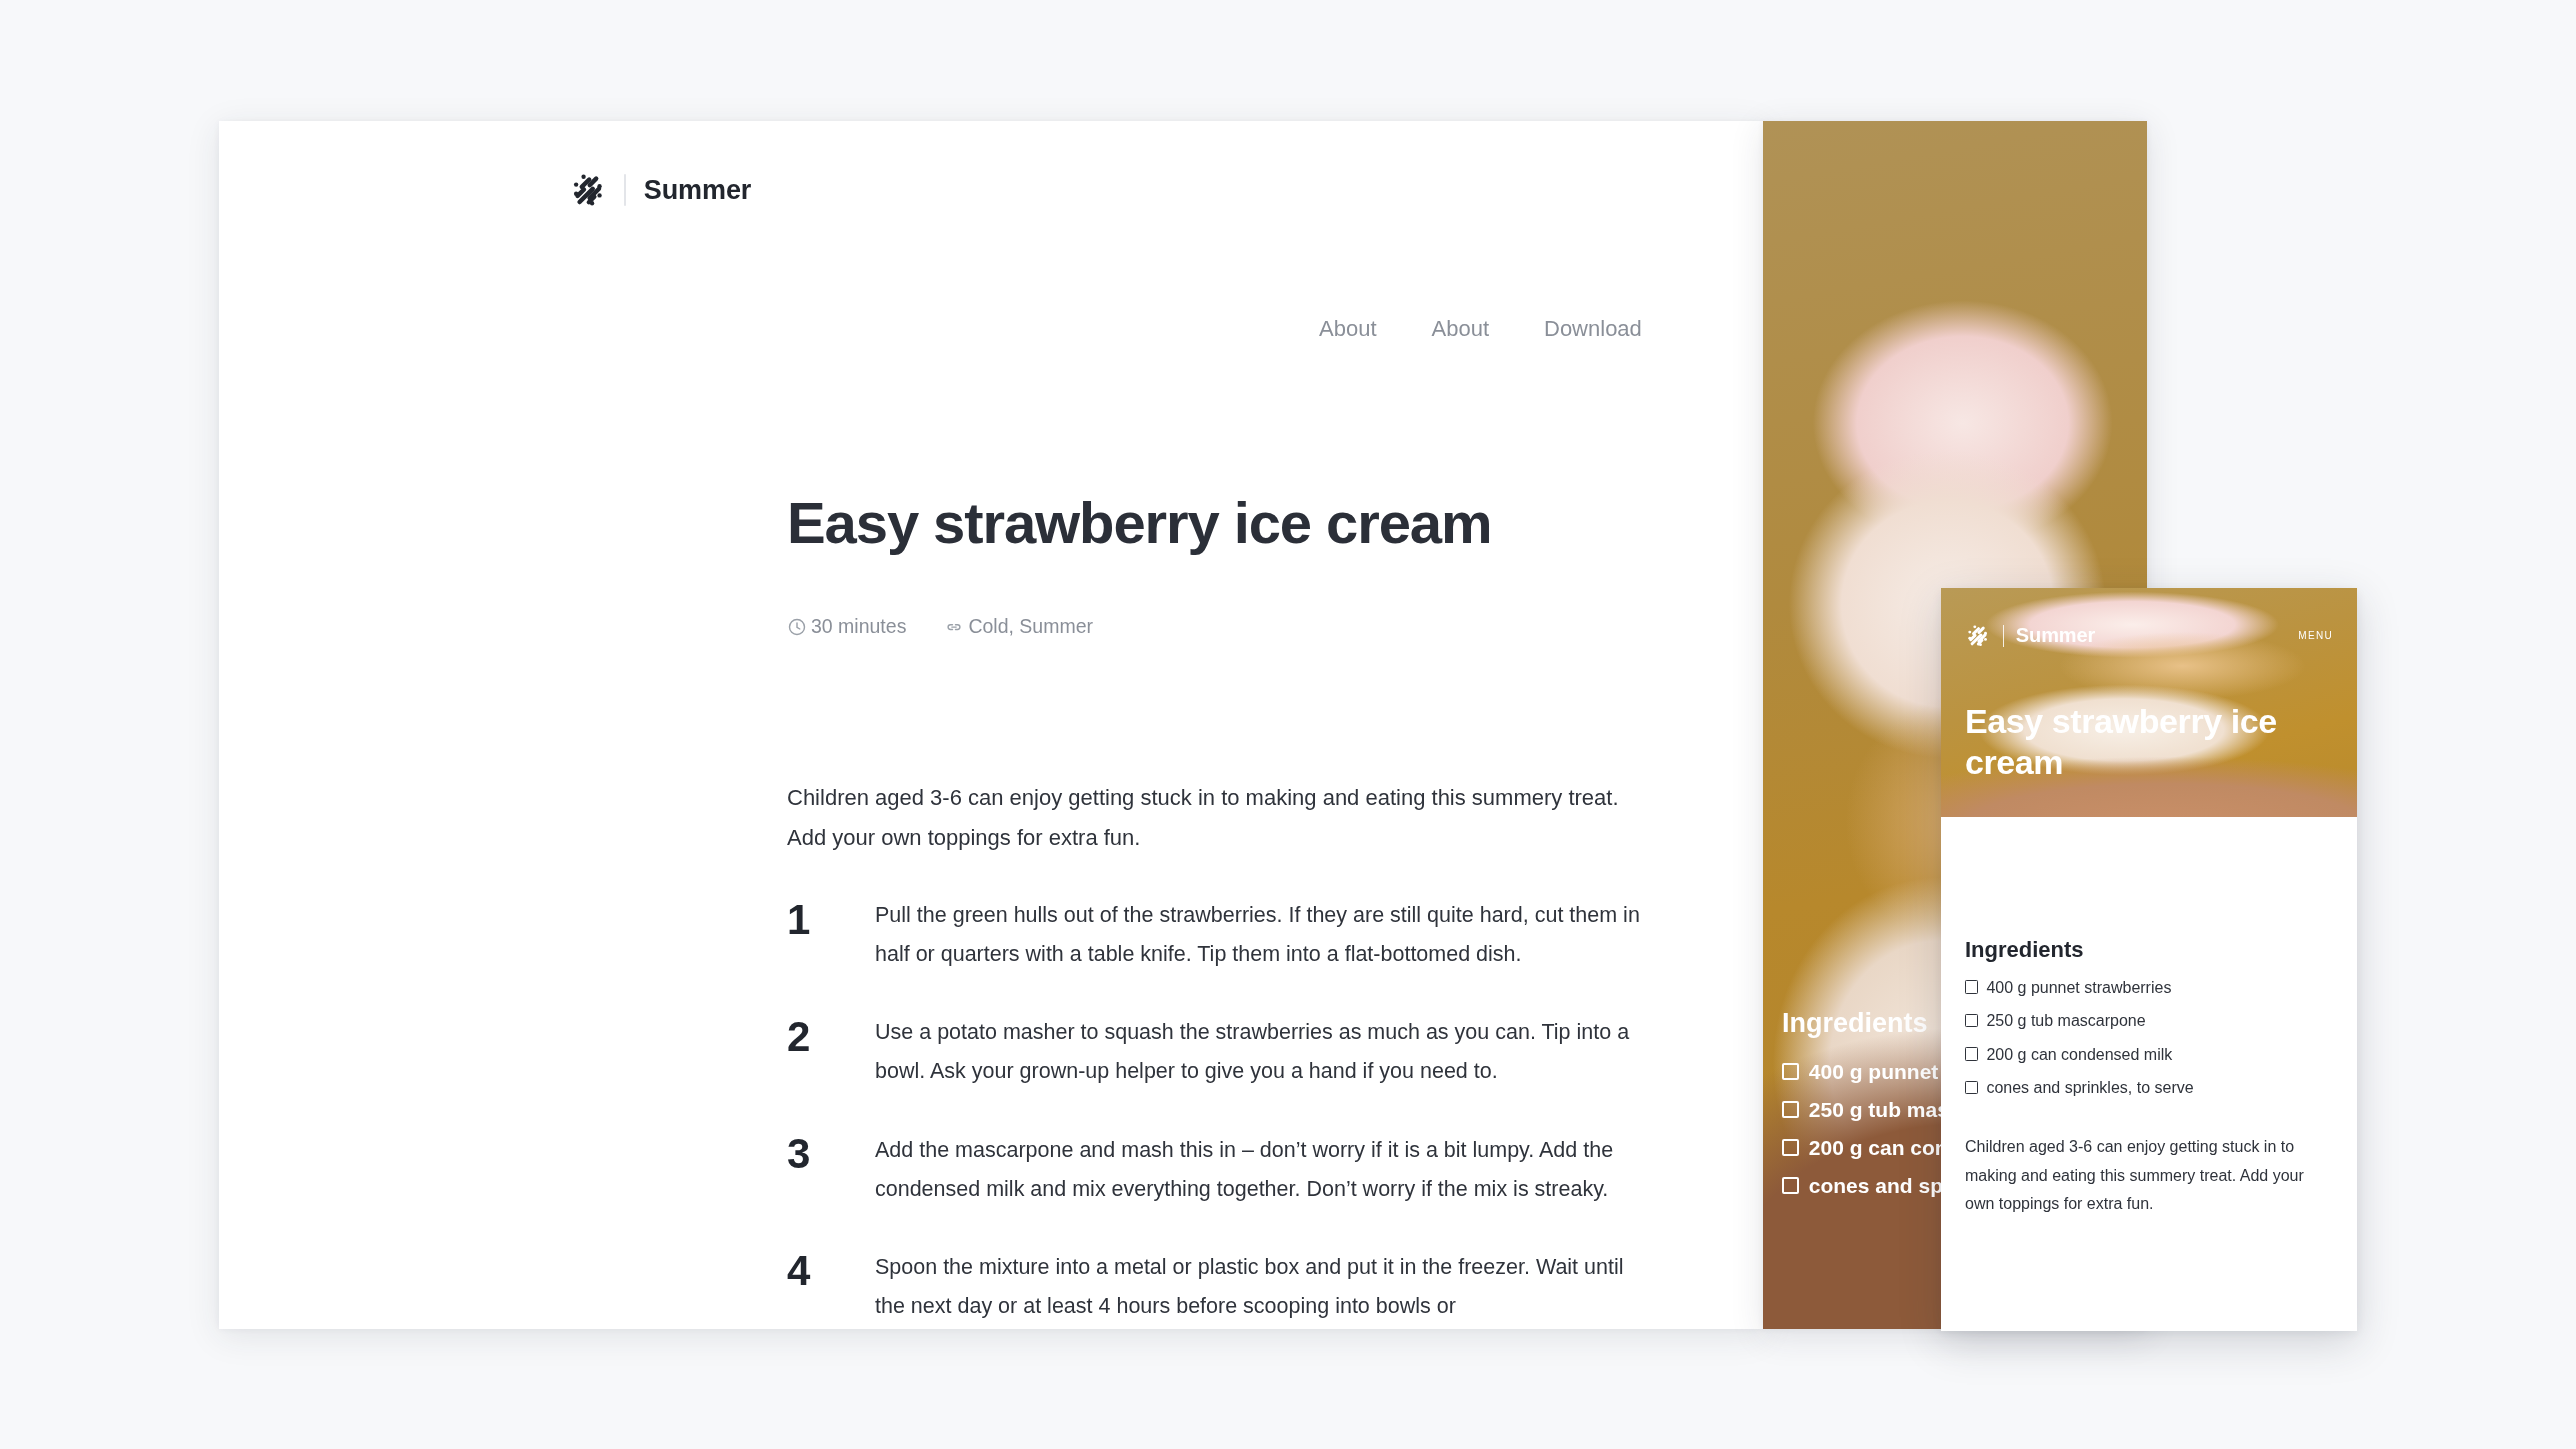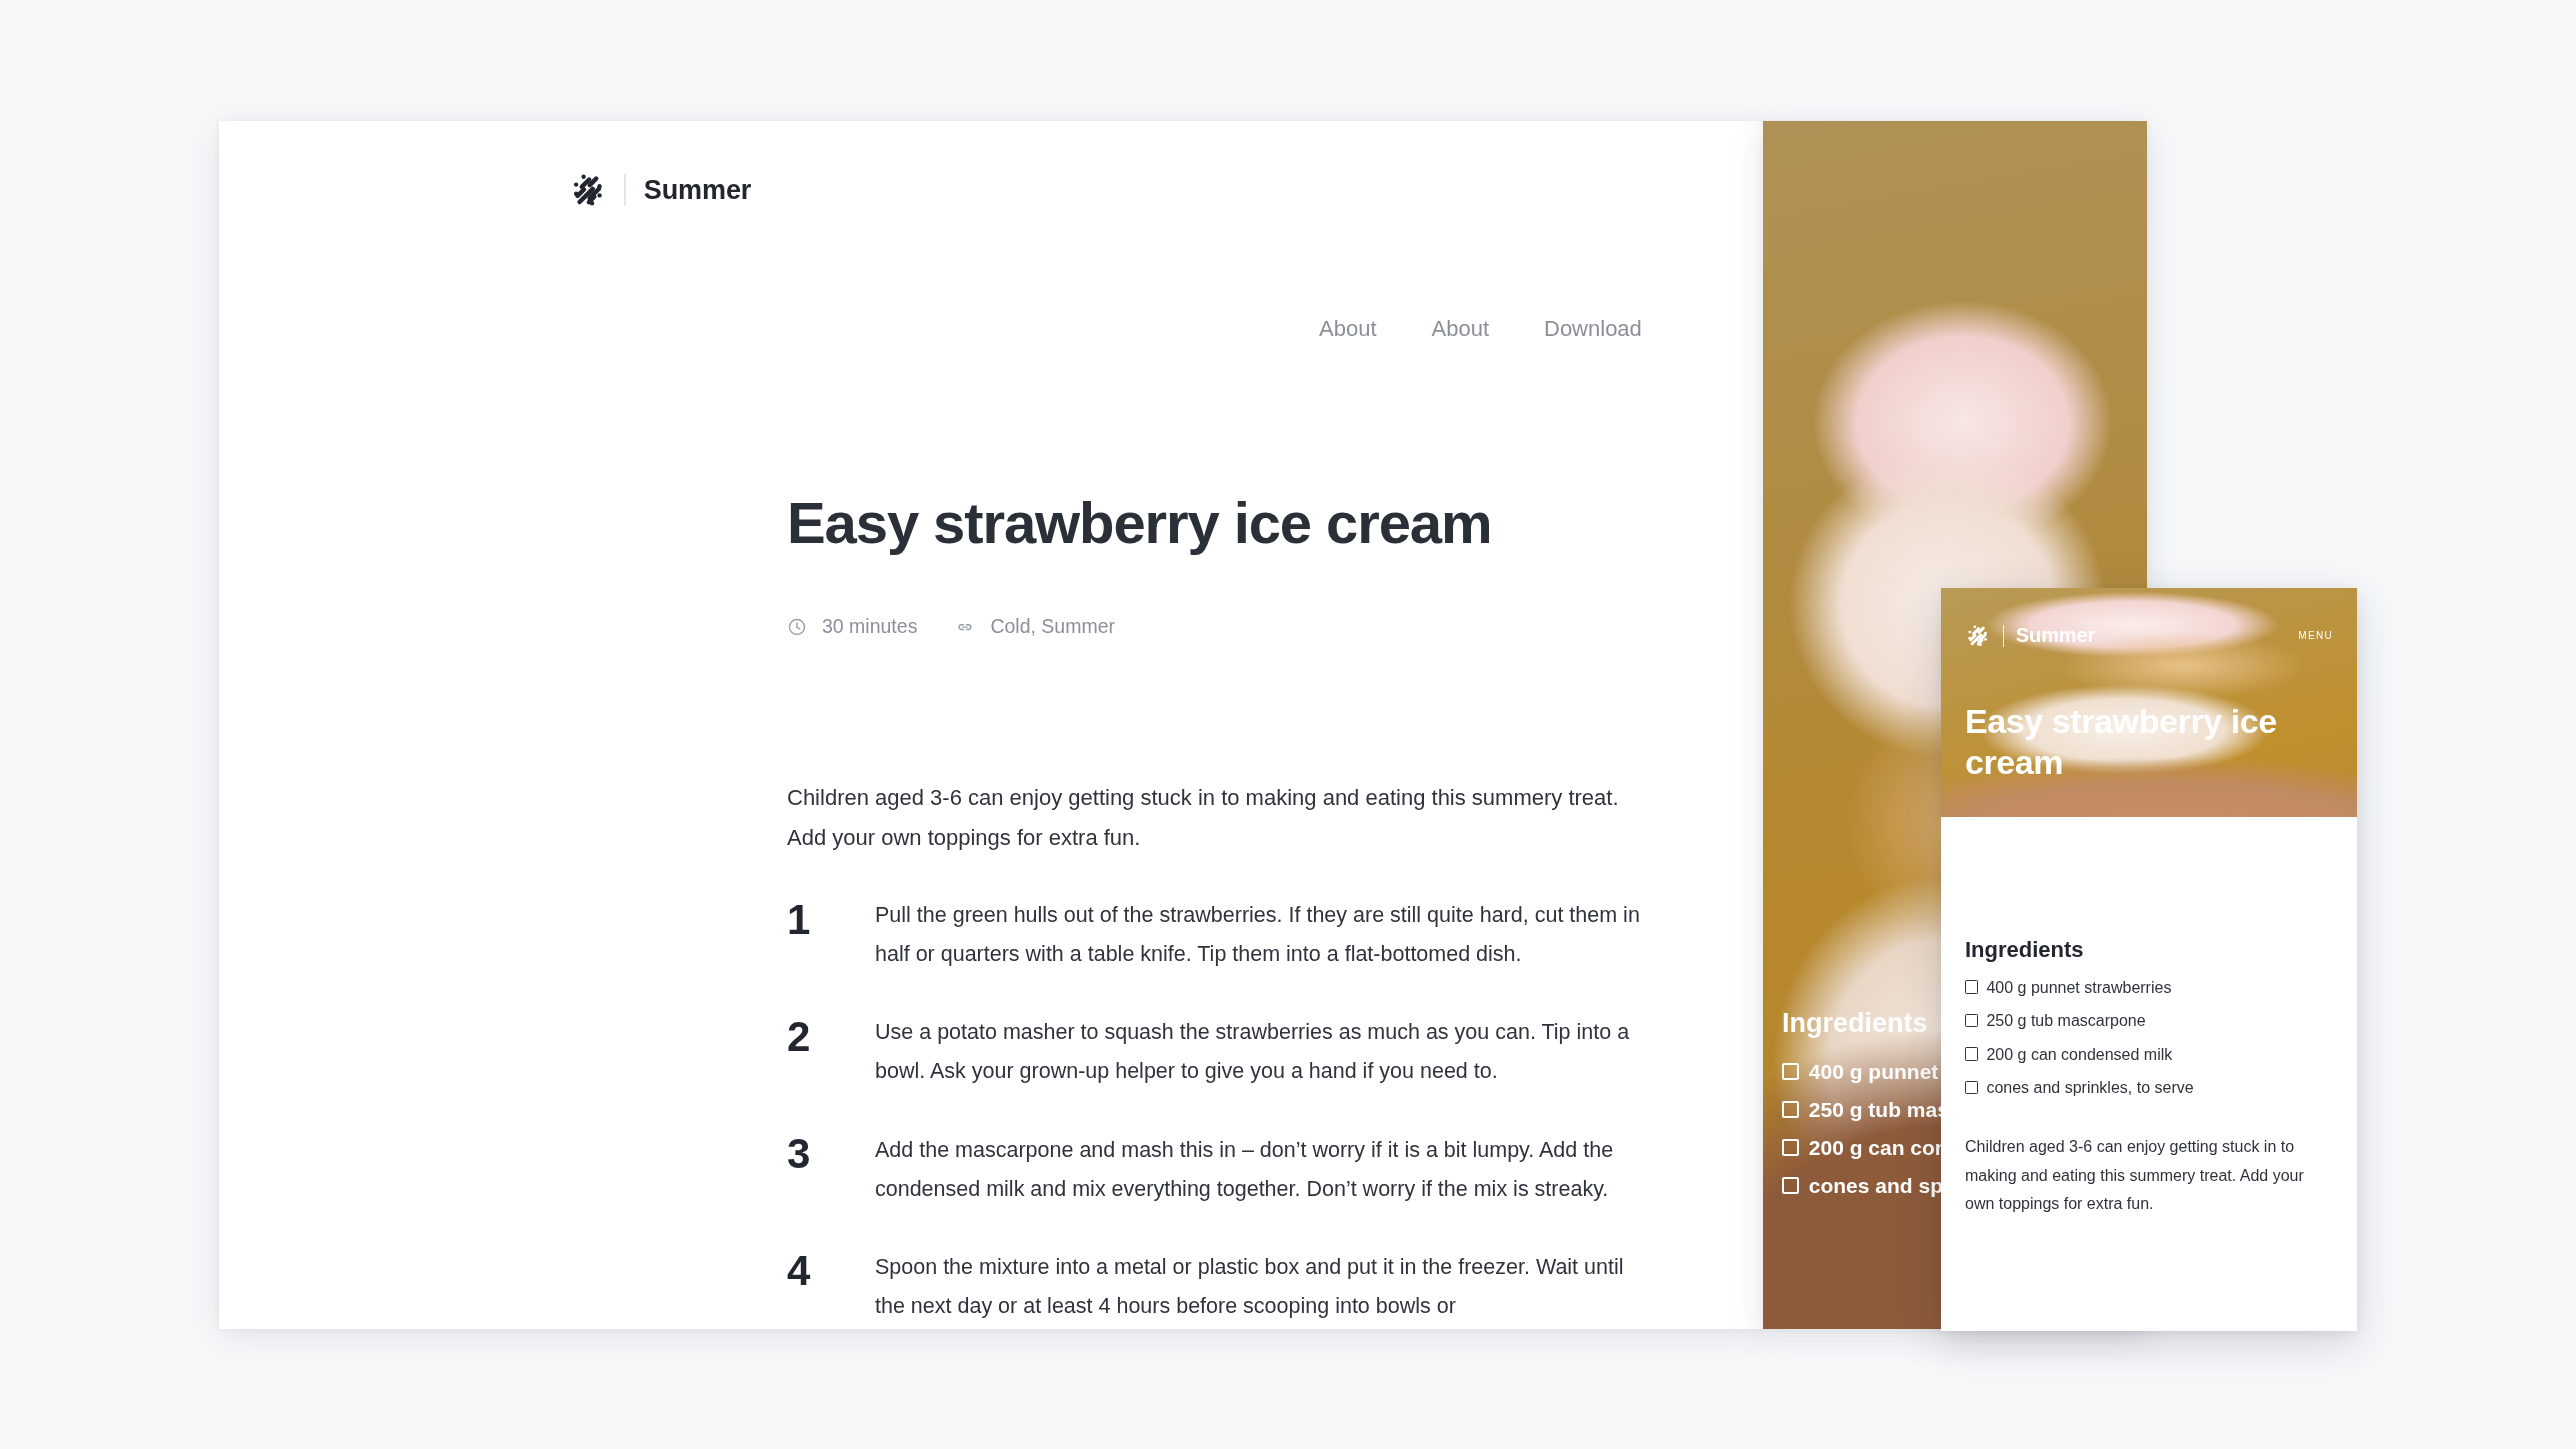--- a/index.html
+++ b/index.html
@@ -45,21 +45,21 @@
   .desk-body { position: absolute; left: 568px; top: 0; width: 872px; }
   .recipe-title {
     position: absolute; left: 0; top: 368px;
     font-size: 58px; font-weight: 700; color: #2b2f38;
     letter-spacing: -1.1px; white-space: nowrap;
   }
   .meta-row {
     position: absolute; left: 0; top: 494px;
     display: flex; align-items: center; gap: 38px;
   }
-  .meta-item { display: flex; align-items: center; gap: 15px; }
+  .meta-item { display: flex; align-items: center; gap: 4px; }
   .meta-item span { font-size: 19.5px; color: #8a8f98; }
   .meta-ico { display: block; }
 
   .intro {
     position: absolute; left: 0; top: 657px; width: 852px;
     font-size: 22px; line-height: 1.82; color: #2f333b;
   }
   .steps { position: absolute; left: 0; top: 775px; width: 872px; }
   .step { display: flex; gap: 0; margin-bottom: 39px; }
   .step-num {

